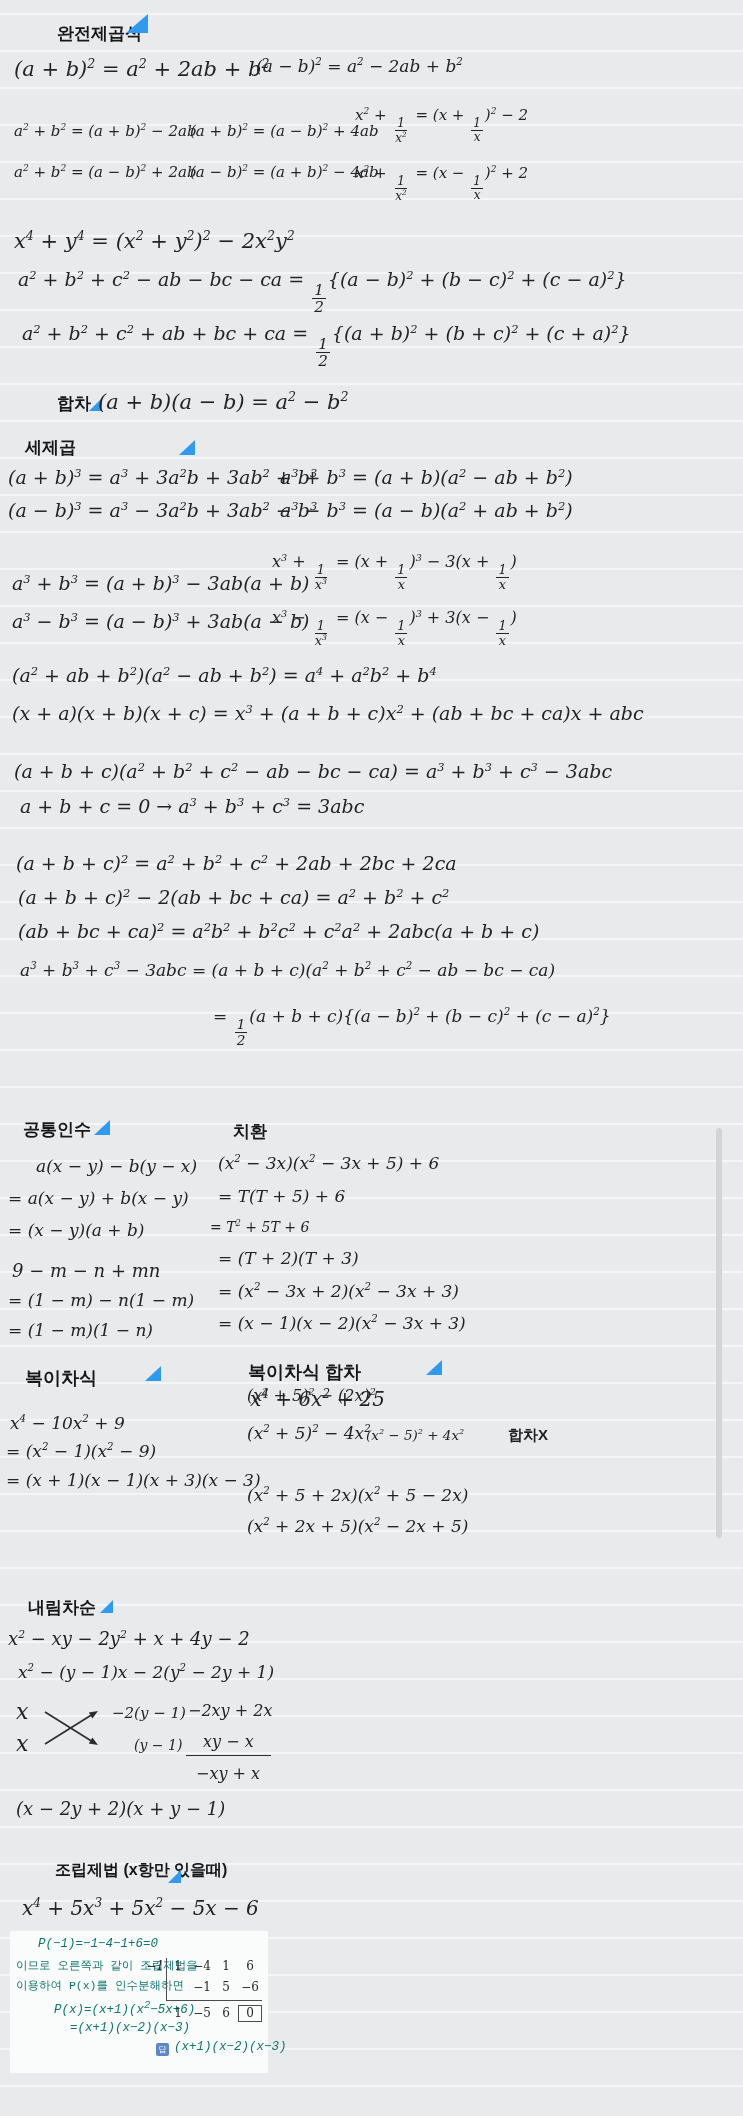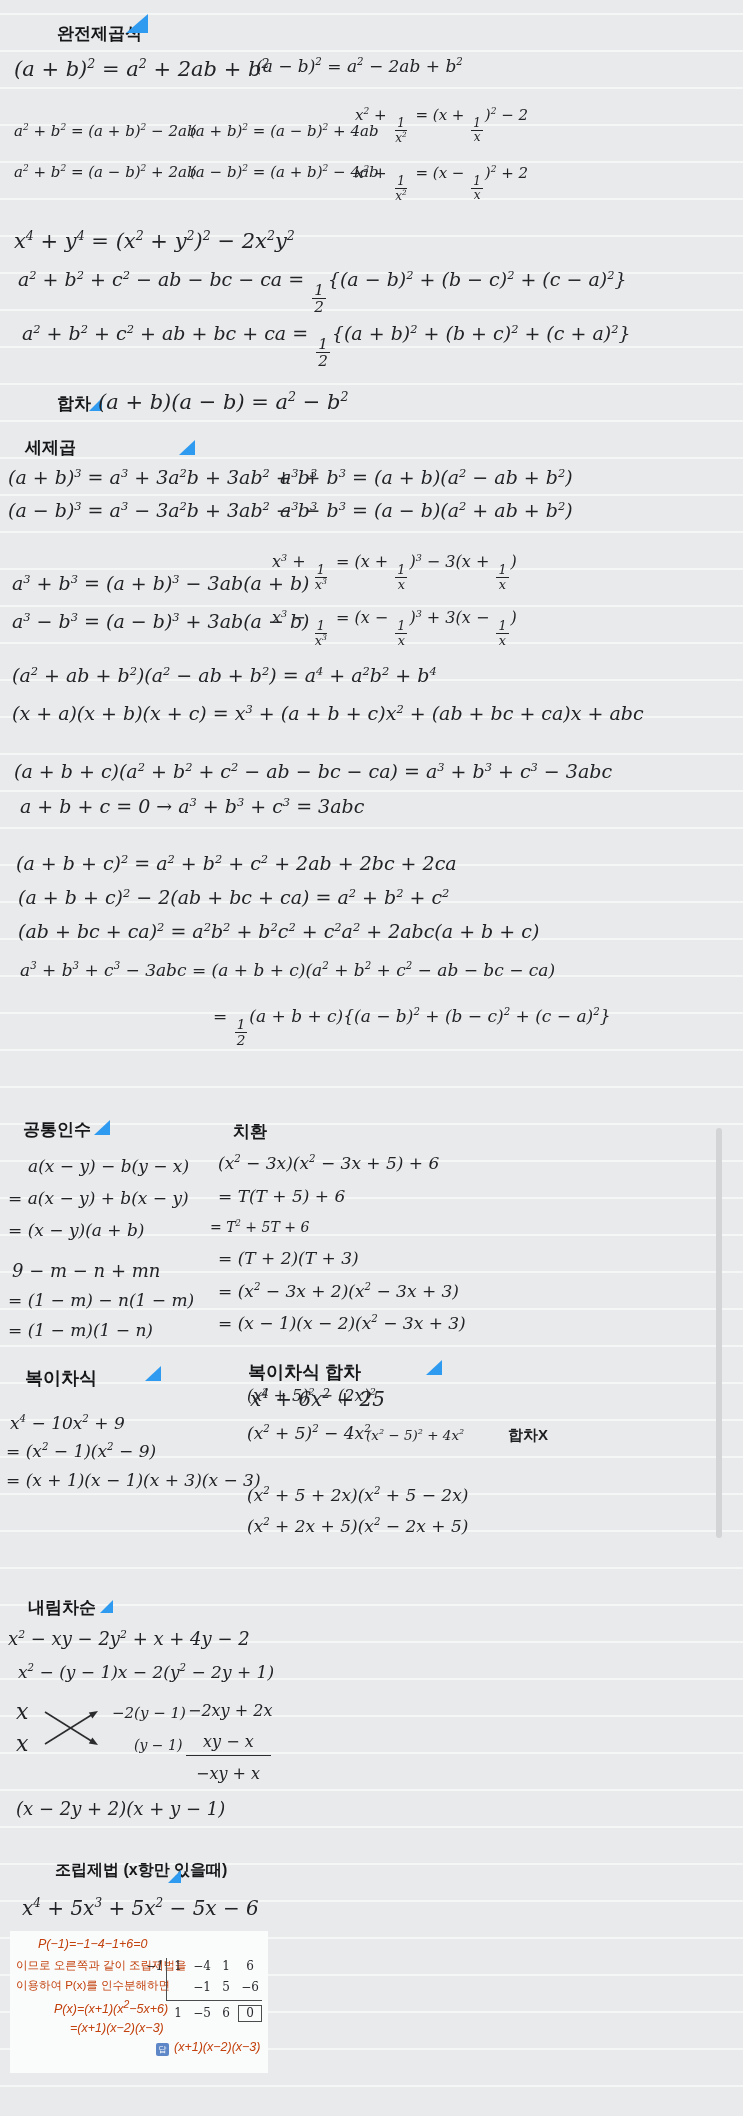--- a/index.html
+++ b/index.html
@@ -22,21 +22,21 @@
        color:#151719;white-space:nowrap;}
   .tri{position:absolute;width:0;height:0;border-left:22px solid transparent;
        border-bottom:19px solid var(--accent,#2f9bf0);}
   .tri.md{border-left-width:16px;border-bottom-width:15px;}
   .tri.sm{border-left-width:13px;border-bottom-width:13px;}
   .note-label{position:absolute;font-family:"Liberation Sans","DejaVu Sans",sans-serif;
        font-weight:700;color:#1b1d1f;white-space:nowrap;}
   .underline{border-bottom:1.5px solid #2b2d2f;padding:0 17px 3px;}
   .xsvg{position:absolute;left:42px;top:1700px;}
   .inset{position:absolute;left:10px;top:1931px;width:258px;height:142px;background:#fafbfb;}
-  .inset .t{position:absolute;font-family:Liberation Sans, sans-serif;color:#c2410c;white-space:nowrap;}
+  .inset .t{position:absolute;font-family:Liberation Mono, monospace;color:#0f766e;white-space:nowrap;}
   .it{font-style:italic;}
   .sdt{position:absolute;left:134px;top:25px;width:120px;
        font-family:"DejaVu Serif","DejaVu Sans",serif;font-size:12px;color:#26282b;}
   .sdr{display:flex;height:21px;line-height:21px;align-items:center;}
   .sdr.r3{margin-top:5px;}
   .sdc{width:24px;text-align:center;}
   .sdd{width:22px;text-align:center;}
   .sdv{position:absolute;left:22px;top:2px;height:42px;border-left:1.2px solid #4a4c4e;}
   .sdh{position:absolute;left:22px;top:44px;width:96px;border-top:1.2px solid #4a4c4e;}
   .sdbox{border:1.1px solid #4a4c4e;height:17px;line-height:15px;align-self:center;box-sizing:border-box;}
@@ -130,21 +130,21 @@
     <span class="m" style="left:20px;top:960px;font-size:17px">a<sup>3</sup> + b<sup>3</sup> + c<sup>3</sup> − 3abc = (a + b + c)(a<sup>2</sup> + b<sup>2</sup> + c<sup>2</sup> − ab − bc − ca)</span>
     <span class="m" style="left:213px;top:1006px;font-size:17px">= <span class="frac">
           <span class="fnum">1</span>
           <span class="fden">2</span>
         </span>(a + b + c){(a − b)<sup>2</sup> + (b − c)<sup>2</sup> + (c − a)<sup>2</sup>}</span>
   </section>
 
   <section>
     <div class="hdr" style="left:23px;top:1118px;font-size:17px">공통인수</div>
     <div class="tri md" style="left:94px;top:1120px"></div>
-    <span class="m" style="left:28px;top:1156px;font-size:17px">a(x − y) − b(y − x)</span>
+    <span class="m" style="left:36px;top:1156px;font-size:17px">a(x − y) − b(y − x)</span>
     <span class="m" style="left:8px;top:1188px;font-size:17px">= a(x − y) + b(x − y)</span>
     <span class="m" style="left:8px;top:1220px;font-size:17px">= (x − y)(a + b)</span>
     <span class="m" style="left:12px;top:1260px;font-size:18px">9 − m − n + mn</span>
     <span class="m" style="left:8px;top:1290px;font-size:17px">= (1 − m) − n(1 − m)</span>
     <span class="m" style="left:8px;top:1320px;font-size:17px">= (1 − m)(1 − n)</span>
   </section>
 
   <section>
     <div class="hdr" style="left:233px;top:1120px;font-size:17px">치환</div>
     <span class="m" style="left:218px;top:1153px;font-size:17px">(x<sup>2</sup> − 3x)(x<sup>2</sup> − 3x + 5) + 6</span>

